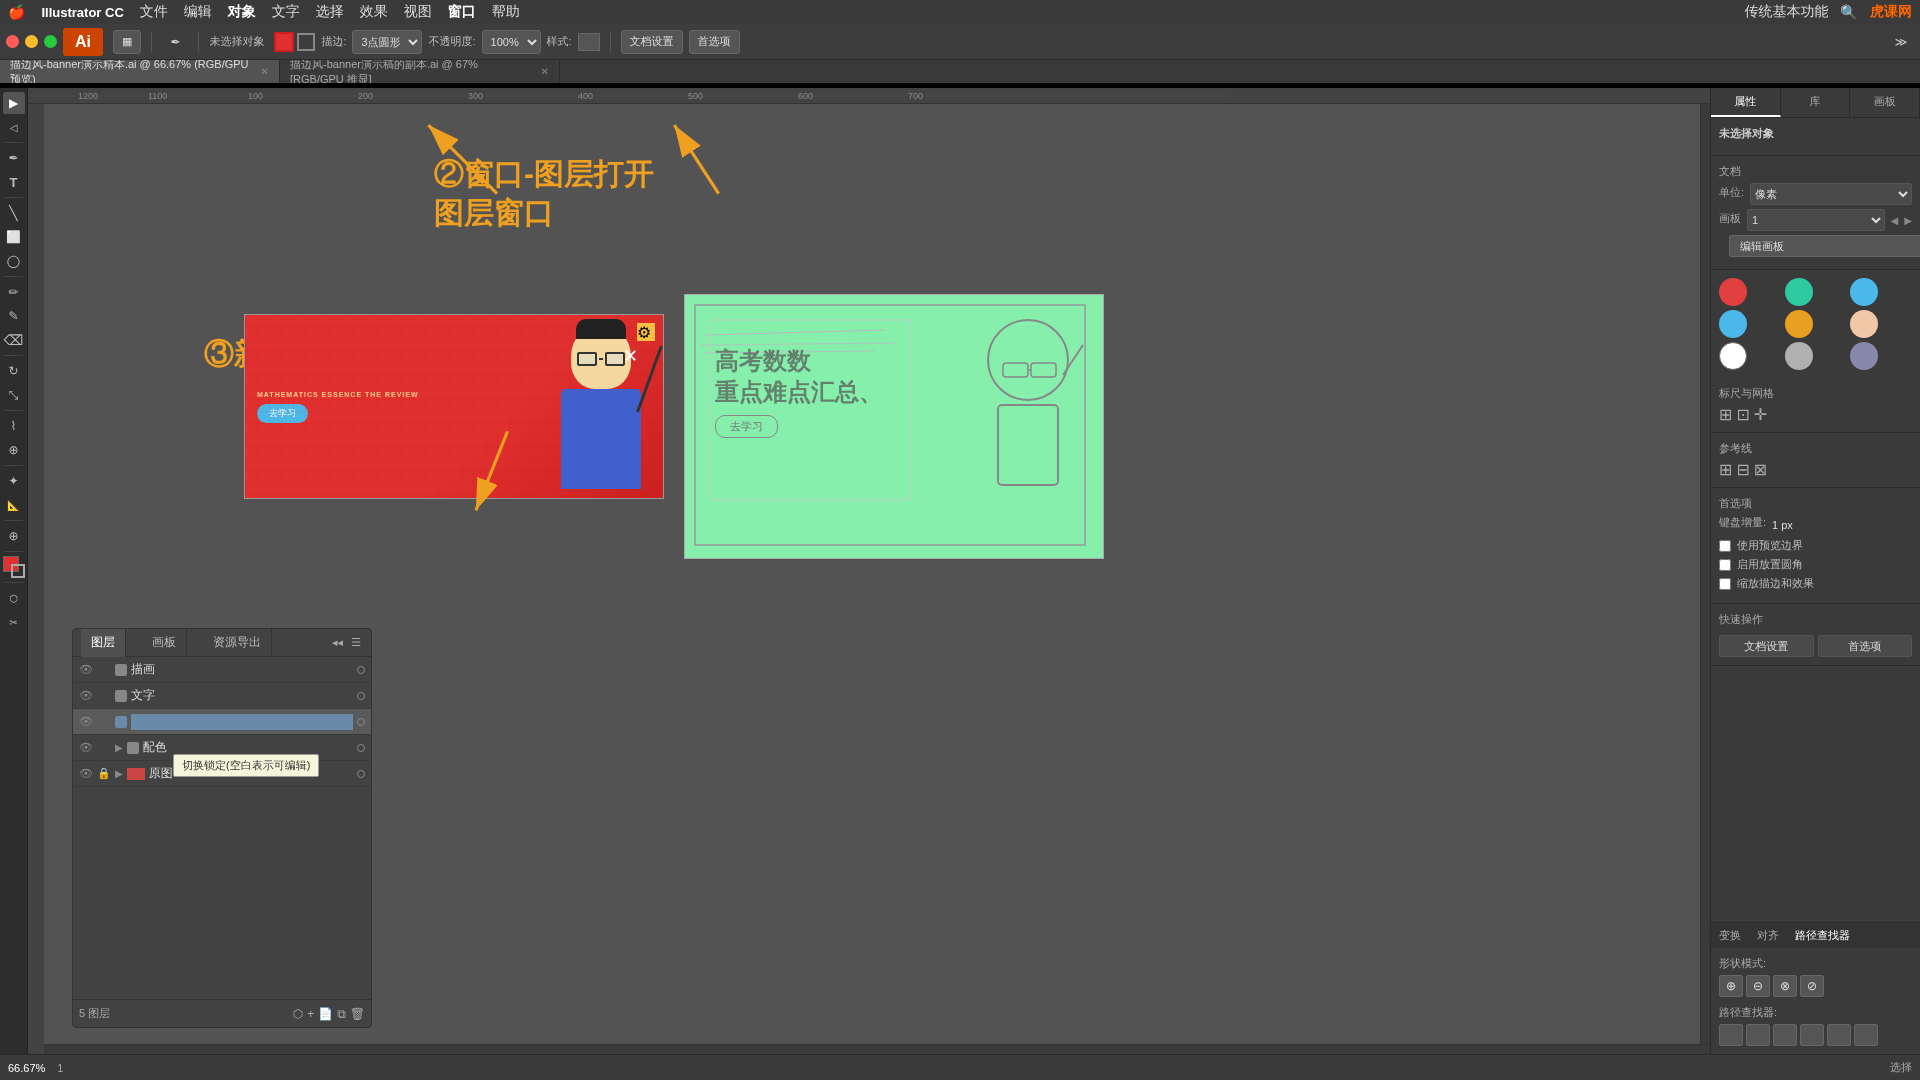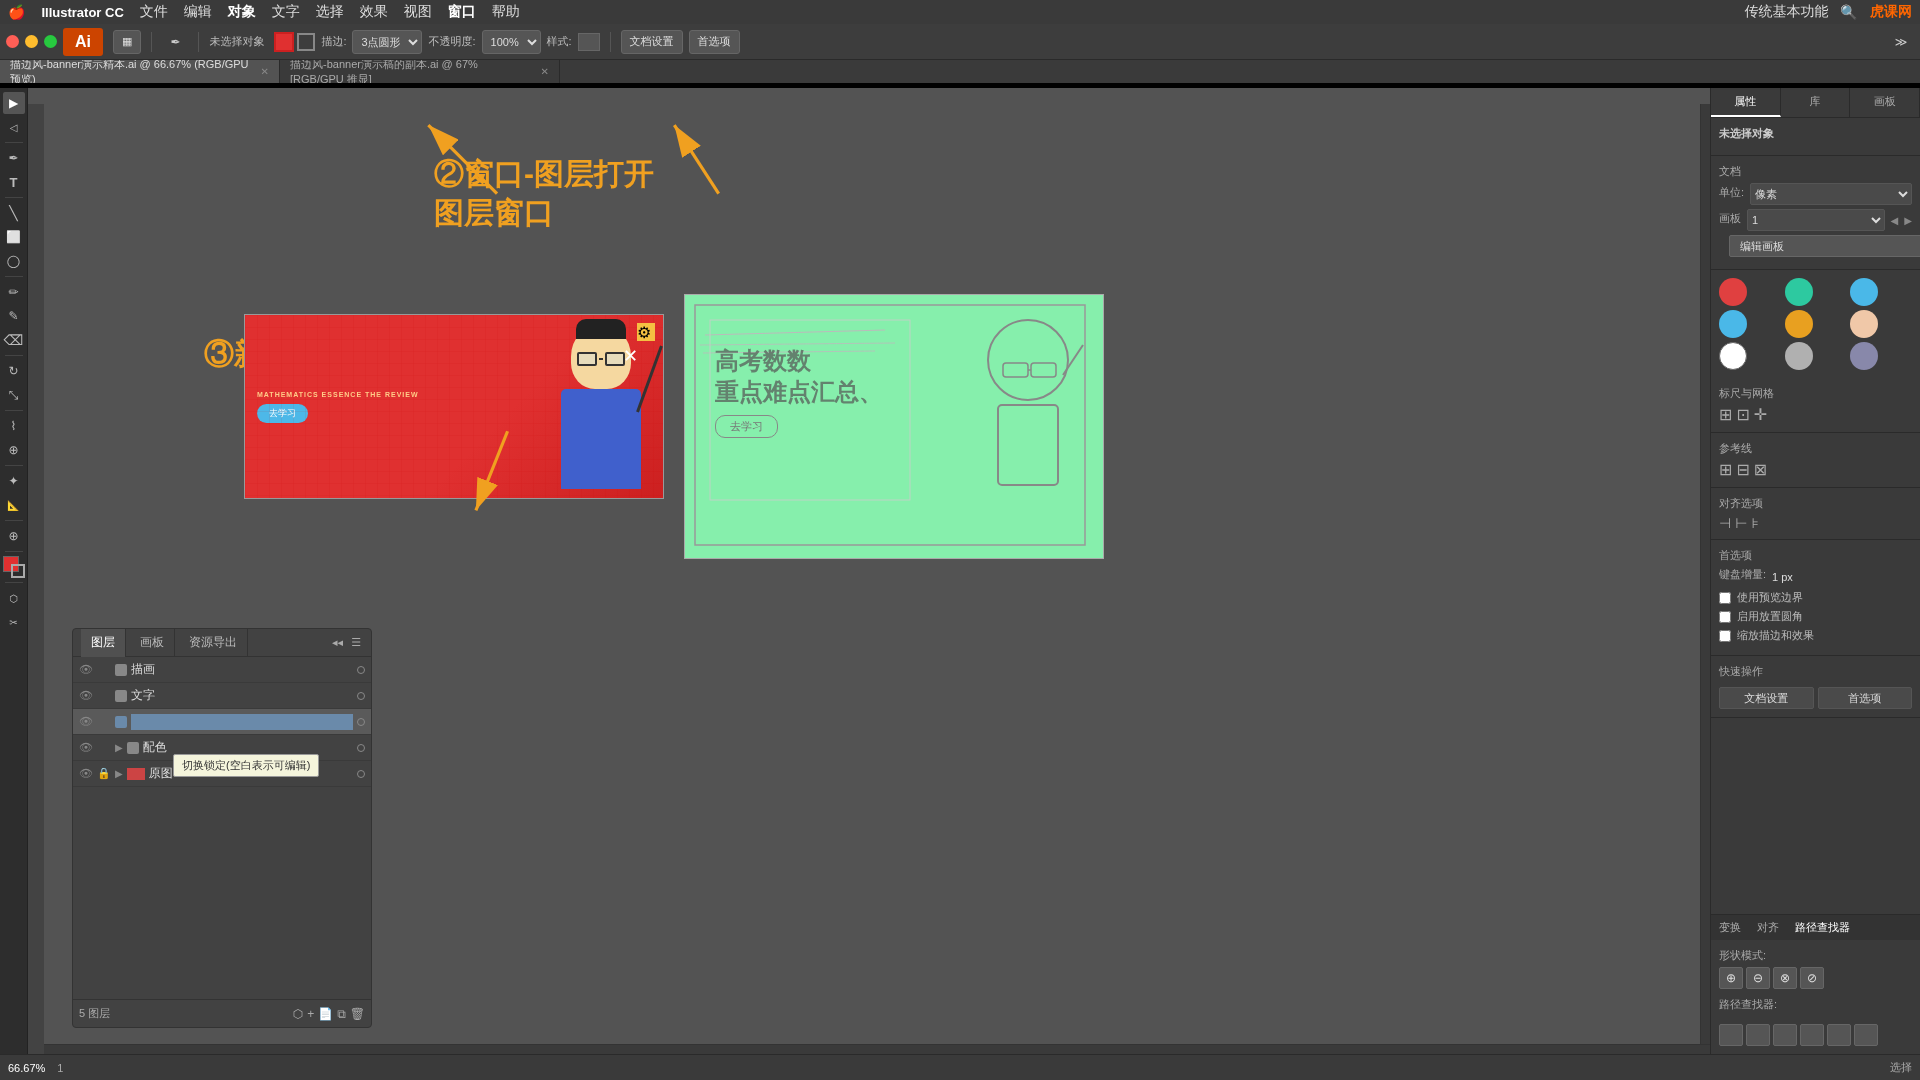--- a/index.html
+++ b/index.html
@@ -258,21 +258,21 @@
       border: 1px solid #333;
       border-radius: 4px;
       display: flex;
       flex-direction: column;
     }
     .layers-header {
       display: flex; align-items: center; padding: 0 8px;
       height: 28px; border-bottom: 1px solid #333;
       flex-shrink: 0;
     }
-    .layers-tabs { display: flex; gap: 4px; }
+    .layers-tabs { display: flex; gap: 16px; }
     .layers-tab {
       padding: 0 10px; height: 28px; display: flex; align-items: center;
       font-size: 12px; color: #bbb; cursor: pointer;
       border-right: 1px solid #333;
     }
     .layers-tab.active { color: #fff; background: #505050; }
     .layers-tab-btns { margin-left: auto; display: flex; gap: 4px; }
     .layers-tab-btn { font-size: 11px; color: #aaa; cursor: pointer; padding: 2px; }
     
     .layers-body { flex: 1; overflow-y: auto; }
@@ -452,20 +452,37 @@
       <div style="position:absolute;top:0;left:0;width:16px;height:16px;background:#e03030;border:1px solid #666;"></div>
       <div style="position:absolute;bottom:0;right:0;width:14px;height:14px;background:transparent;border:2px solid #aaa;"></div>
     </div>
     <div class="tool-sep"></div>
     <div class="tool-btn" style="font-size:10px;">⬡</div>
     <div class="tool-btn" style="font-size:10px;">✂</div>
   </div>
 
   <div class="canvas-area">
 
+    <div class="ruler-h">
+      <svg width="100%" height="16" style="position:absolute;top:0;left:0;">
+
+        <rect width="100%" height="16" fill="#434343"></rect>
+
+        <line x1="0" y1="8" x2="1200" y2="8" stroke="#555" stroke-width="0.5"></line>
+        <text x="50" y="11" fill="#888" font-size="9">1200</text>
+        <text x="120" y="11" fill="#888" font-size="9">1100</text>
+        <text x="220" y="11" fill="#888" font-size="9">100</text>
+        <text x="330" y="11" fill="#888" font-size="9">200</text>
+        <text x="440" y="11" fill="#888" font-size="9">300</text>
+        <text x="550" y="11" fill="#888" font-size="9">400</text>
+        <text x="660" y="11" fill="#888" font-size="9">500</text>
+        <text x="770" y="11" fill="#888" font-size="9">600</text>
+        <text x="880" y="11" fill="#888" font-size="9">700</text>
+      </svg>
+    </div>
 
     <div class="ruler-v">
       <svg width="16" height="100%" style="position:absolute;top:0;left:0;">
         <rect width="16" height="100%" fill="#434343"></rect>
       </svg>
     </div>
 
     <div class="canvas-content">
 
       <svg class="annotation-svg" viewBox="0 0 1160 900">
@@ -705,28 +722,20 @@
 
     <div class="rpanel-section">
       <div class="rpanel-label">参考线</div>
       <div style="display:flex;gap:4px;align-items:center;">
         <span style="font-size:16px;color:#aaa;cursor:pointer;">⊞</span>
         <span style="font-size:16px;color:#aaa;cursor:pointer;">⊟</span>
         <span style="font-size:16px;color:#aaa;cursor:pointer;">⊠</span>
       </div>
     </div>
 
-    <div class="rpanel-section">
-      <div class="rpanel-label">对齐选项</div>
-      <div style="display:flex;gap:4px;">
-        <span style="font-size:14px;color:#aaa;cursor:pointer;">⊣</span>
-        <span style="font-size:14px;color:#aaa;cursor:pointer;">⊢</span>
-        <span style="font-size:14px;color:#aaa;cursor:pointer;">⊧</span>
-      </div>
-    </div>
 
     <div class="rpanel-section">
       <div class="rpanel-label">首选项</div>
       <div class="rpanel-row">
         <span class="rpanel-label">键盘增量:</span>
         <span class="rpanel-value">1 px</span>
       </div>
       <div class="rpanel-checkbox">
         <input type="checkbox" style="">
         <label>使用预览边界</label>
@@ -756,21 +765,21 @@
         <div class="rpf-tab active">路径查找器</div>
       </div>
       <div class="rpf-content">
         <div style="font-size:11px;color:#aaa;margin-bottom:4px;">形状模式:</div>
         <div style="display:flex;gap:3px;margin-bottom:8px;">
           <div style="width:24px;height:22px;background:#555;border:1px solid #666;cursor:pointer;border-radius:2px;display:flex;align-items:center;justify-content:center;font-size:12px;color:#ddd;">⊕</div>
           <div style="width:24px;height:22px;background:#555;border:1px solid #666;cursor:pointer;border-radius:2px;display:flex;align-items:center;justify-content:center;font-size:12px;color:#ddd;">⊖</div>
           <div style="width:24px;height:22px;background:#555;border:1px solid #666;cursor:pointer;border-radius:2px;display:flex;align-items:center;justify-content:center;font-size:12px;color:#ddd;">⊗</div>
           <div style="width:24px;height:22px;background:#555;border:1px solid #666;cursor:pointer;border-radius:2px;display:flex;align-items:center;justify-content:center;font-size:12px;color:#ddd;">⊘</div>
         </div>
-        <div style="font-size:11px;color:#aaa;margin-bottom:12px;">路径查找器:</div>
+        <div style="font-size:11px;color:#aaa;margin-bottom:4px;">路径查找器:</div>
         <div style="display:flex;gap:3px;">
           <div style="width:24px;height:22px;background:#555;border:1px solid #666;cursor:pointer;border-radius:2px;"></div>
           <div style="width:24px;height:22px;background:#555;border:1px solid #666;cursor:pointer;border-radius:2px;"></div>
           <div style="width:24px;height:22px;background:#555;border:1px solid #666;cursor:pointer;border-radius:2px;"></div>
           <div style="width:24px;height:22px;background:#555;border:1px solid #666;cursor:pointer;border-radius:2px;"></div>
           <div style="width:24px;height:22px;background:#555;border:1px solid #666;cursor:pointer;border-radius:2px;"></div>
           <div style="width:24px;height:22px;background:#555;border:1px solid #666;cursor:pointer;border-radius:2px;"></div>
         </div>
       </div>
     </div>

